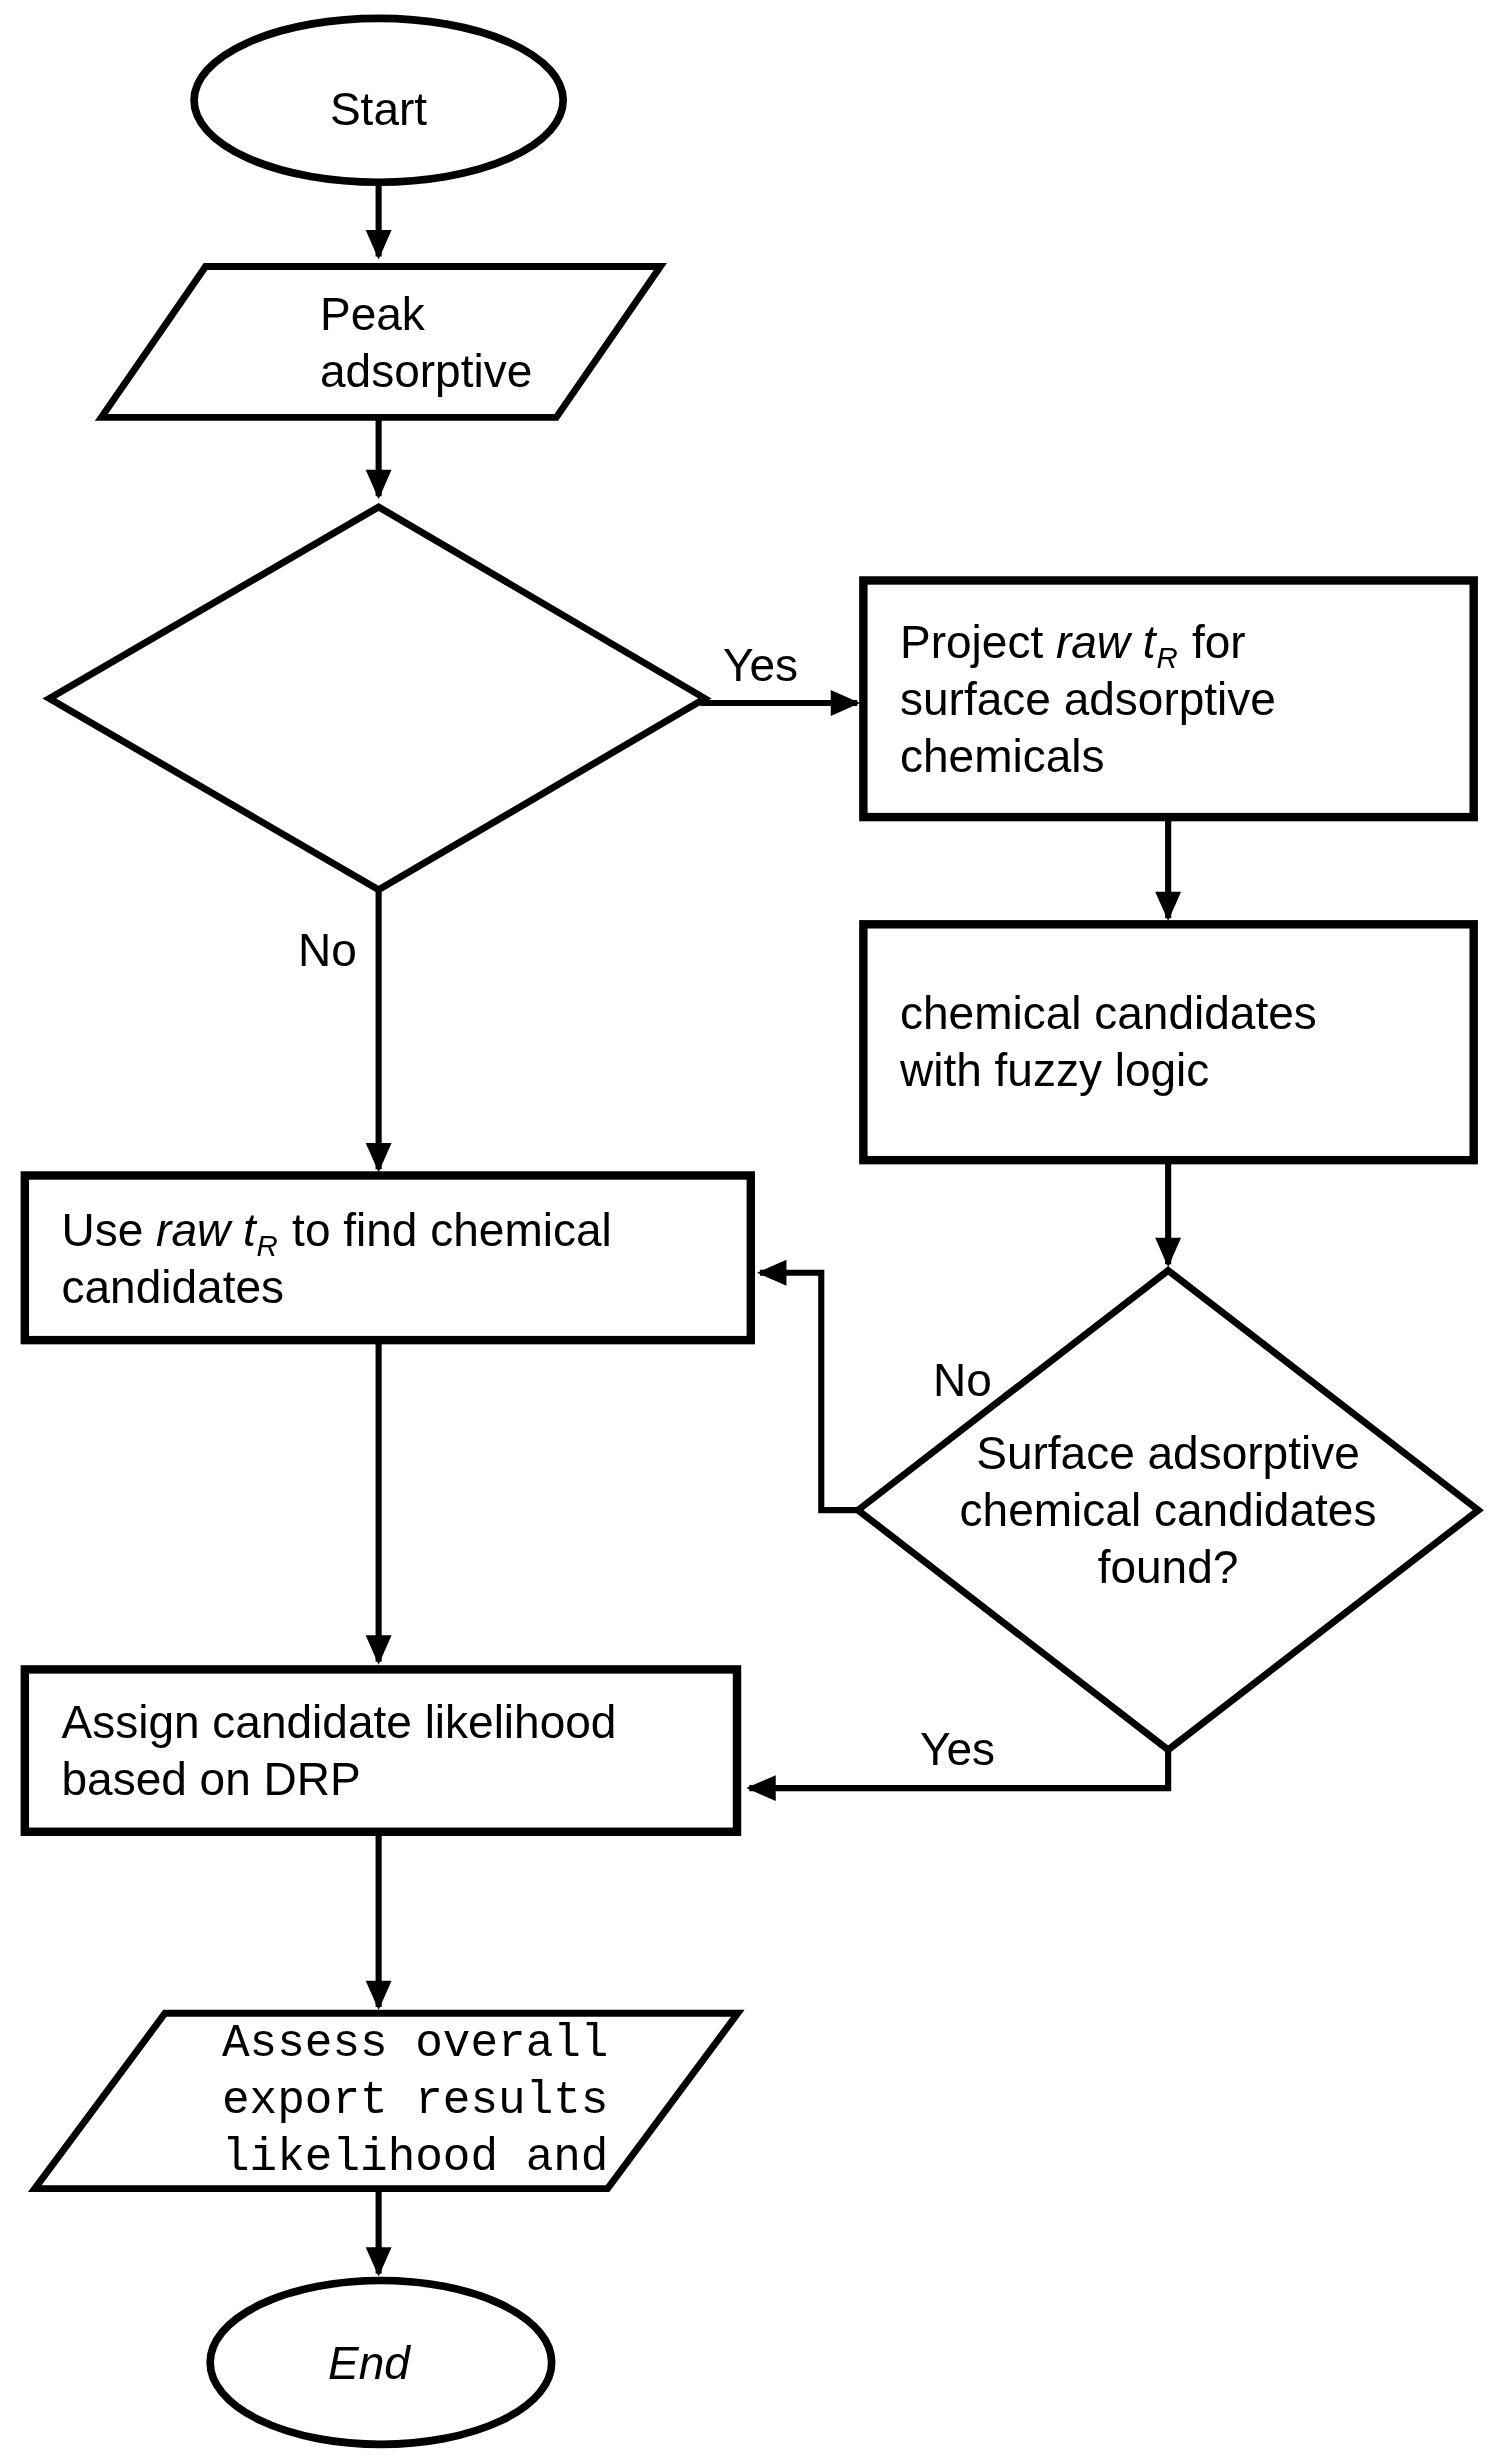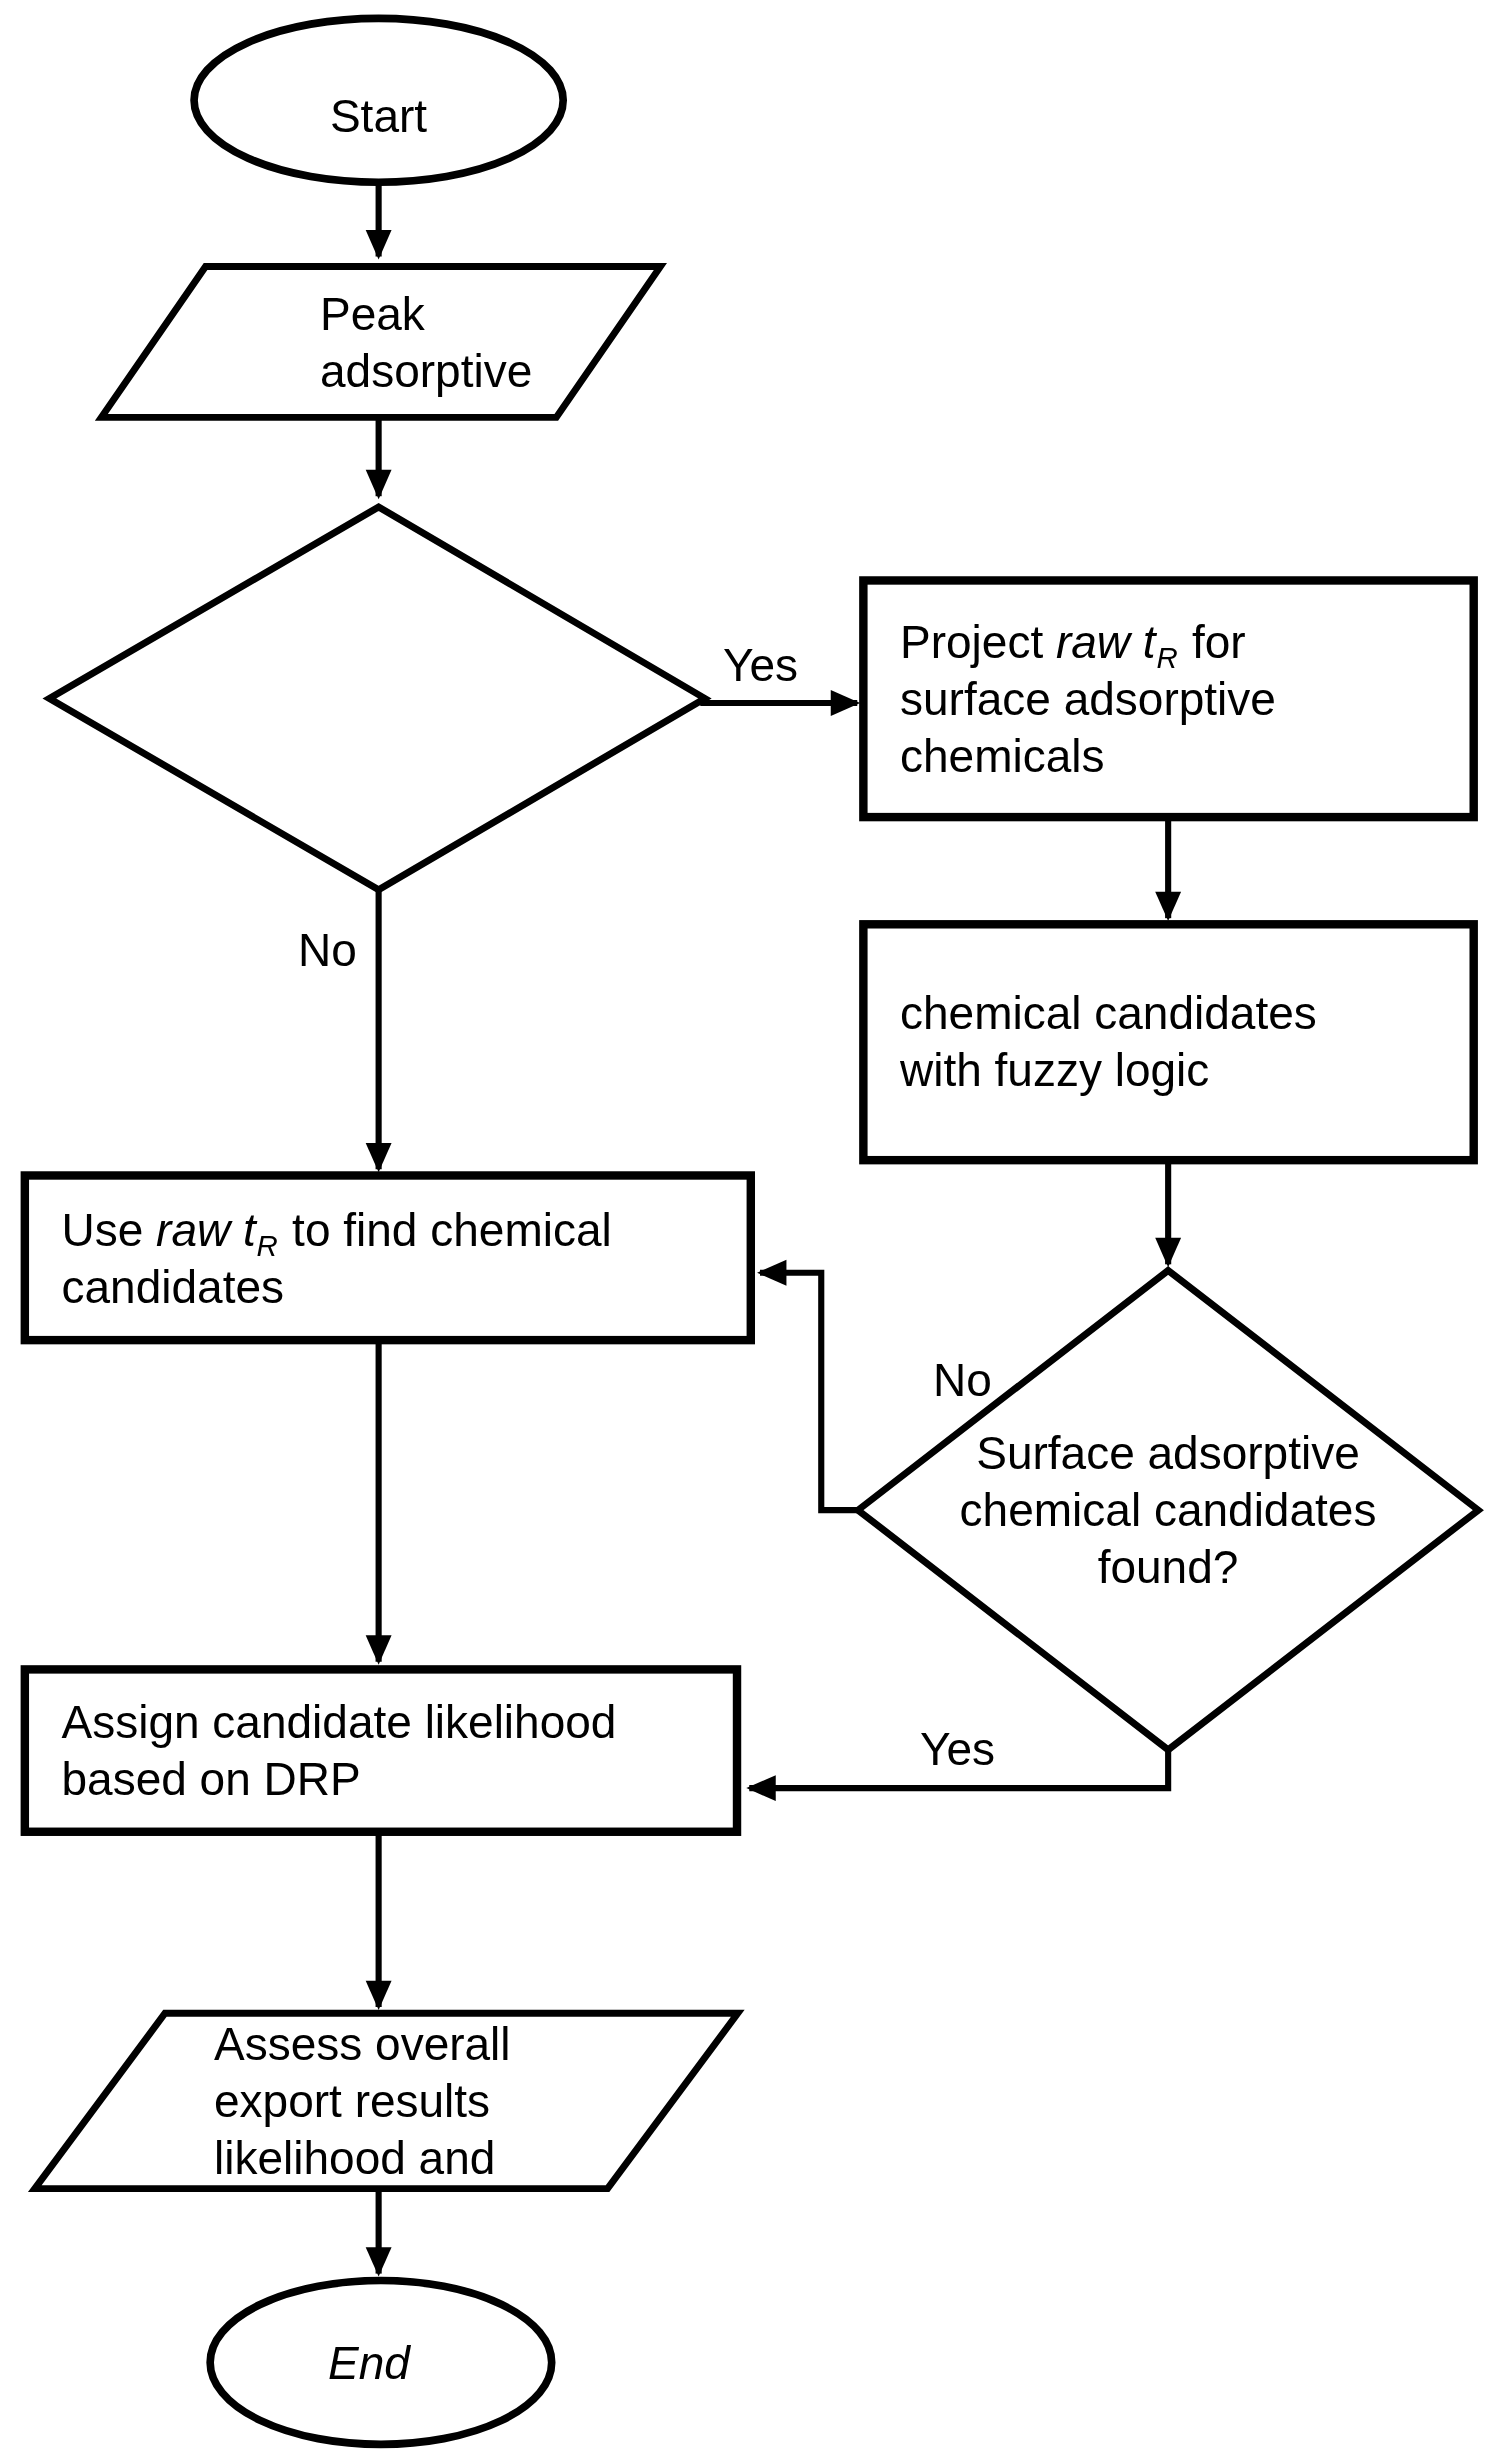--- a/index.html
+++ b/index.html
@@ -71,21 +71,21 @@
     <polygon class="shape poly" points="494,662 920,912 494,1162 64,912"></polygon>
     <rect class="shape rect" x="1127" y="758" width="797" height="309"></rect>
     <rect class="shape rect" x="1127" y="1207" width="797" height="308"></rect>
     <polygon class="shape poly" points="1525,1659 1930,1972 1525,2285 1120,1972"></polygon>
     <rect class="shape rect" x="32" y="1535" width="948" height="215"></rect>
     <rect class="shape rect" x="32" y="2180" width="930" height="212"></rect>
     <polygon class="shape poly" points="215,2629 963,2629 793,2858 45,2858"></polygon>
     <ellipse class="shape oval" cx="497" cy="3085" rx="223" ry="107"></ellipse>
   </svg>
 
-  <div class="label center" style="left:194px;top:35px;width:369px;height:163px;">Start</div>
+  <div class="label center" style="left:194px;top:28px;width:369px;height:163px;">Start</div>
 
   <div class="label left" style="left:205px;top:267px;width:340px;height:151px;padding-left:115px;">
       <div><span>Peak</span></div>
       <div><span>adsorptive</span></div>
     </div>
 
 
   <div class="label center" style="left:703px;top:642px;width:115px;height:46px;">Yes</div>
 
   <div class="label left" style="left:863px;top:581px;width:574px;height:237px;padding-left:37px;">
@@ -114,21 +114,21 @@
       <div><span>found?</span></div>
     </div>
 
   <div class="label left" style="left:24.5px;top:1670px;width:676px;height:162px;padding-left:37px;">
       <div><span>Assign candidate likelihood</span></div>
       <div><span>based on DRP</span></div>
     </div>
 
   <div class="label center" style="left:900px;top:1726px;width:115px;height:47px;">Yes</div>
 
-  <div class="label left" style="left:162px;top:2014px;width:391px;height:175px;padding-left:52px;">
+  <div class="label left" style="left:170px;top:2014px;width:391px;height:175px;padding-left:52px;font-family:Liberation Mono, monospace;">
       <div><span>Assess overall</span></div>
       <div><span>export results</span></div>
       <div><span>likelihood and</span></div>
     </div>
 
   <div class="label center" style="left:198px;top:2281px;width:342px;height:164px;font-style:italic;">End</div>
 
 </div>
 
 

